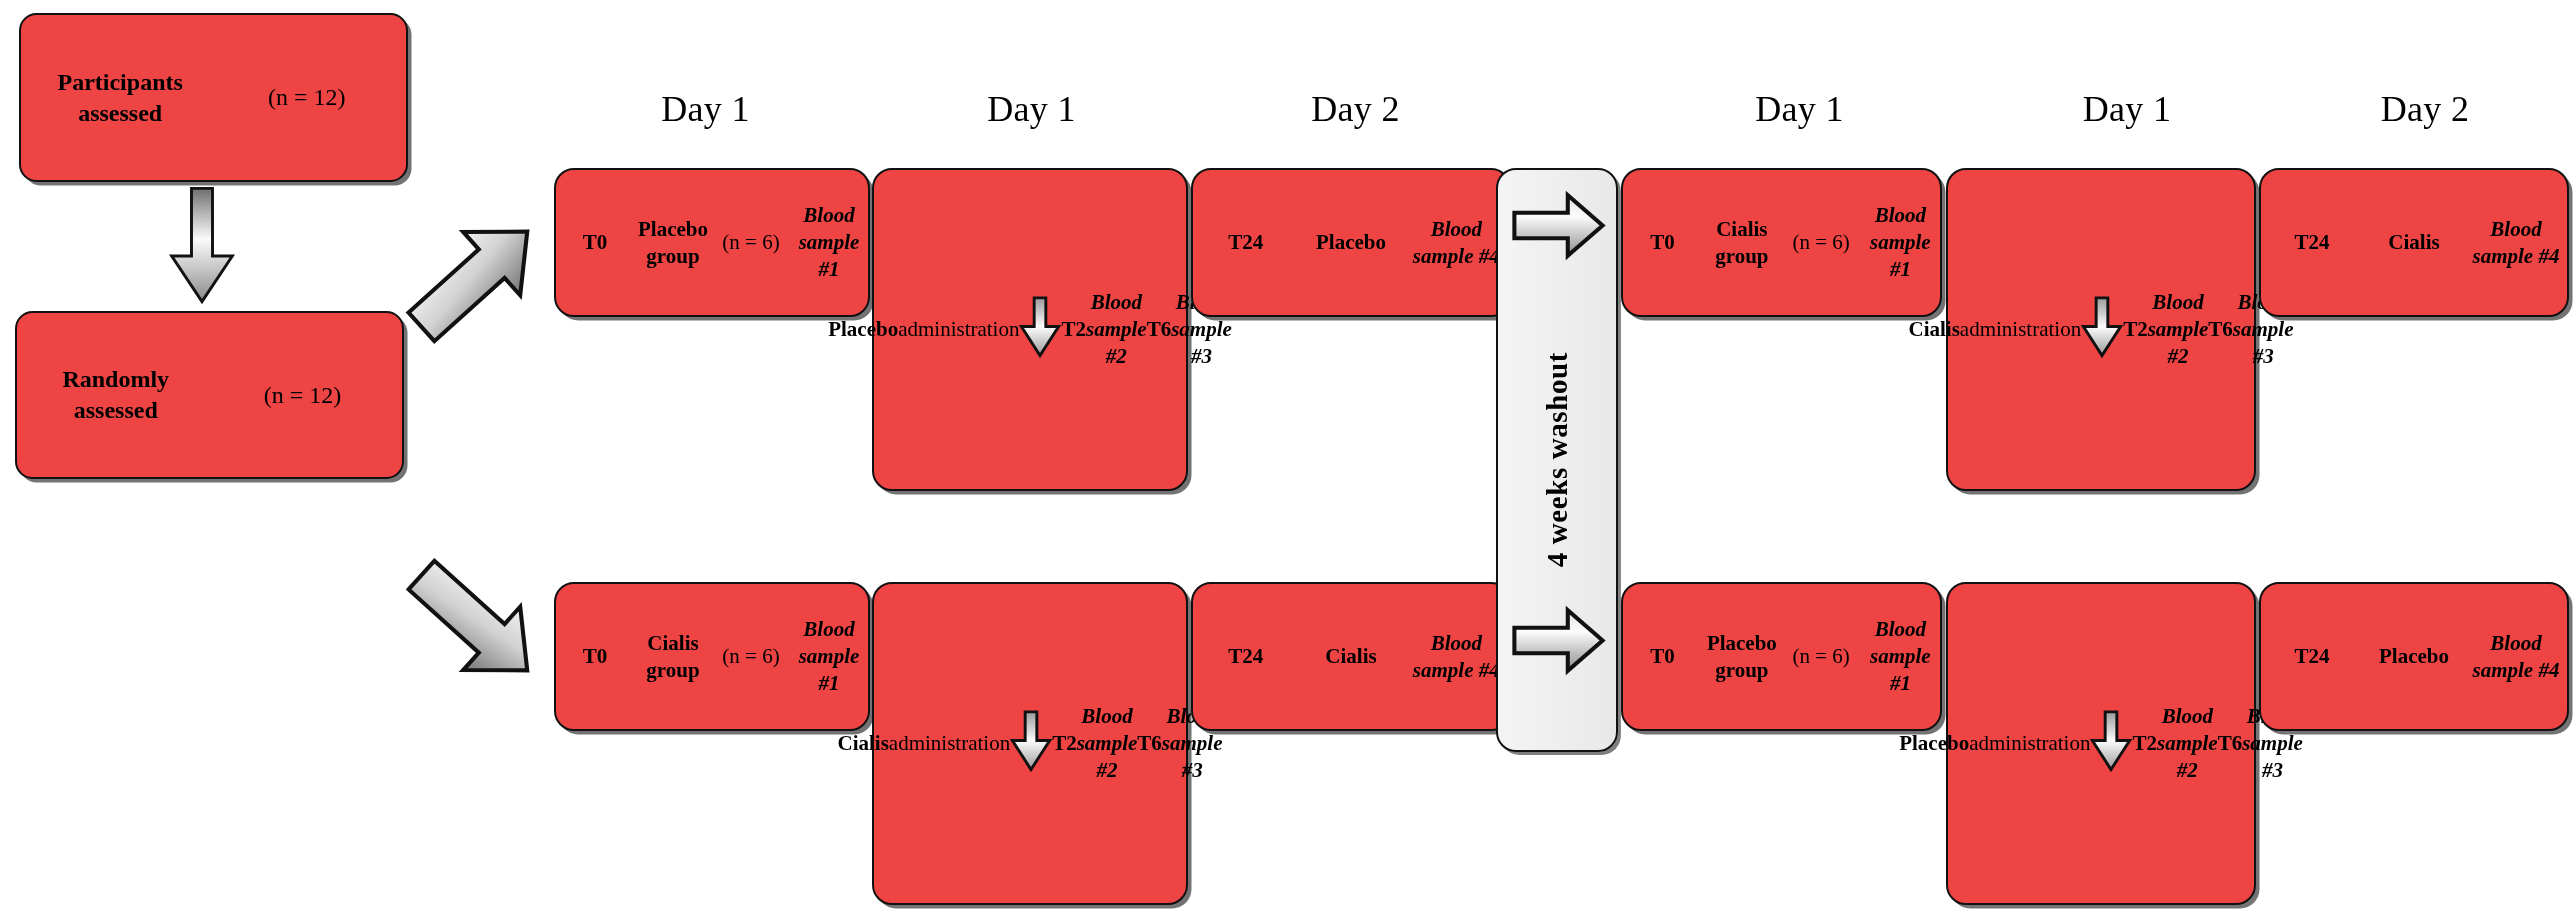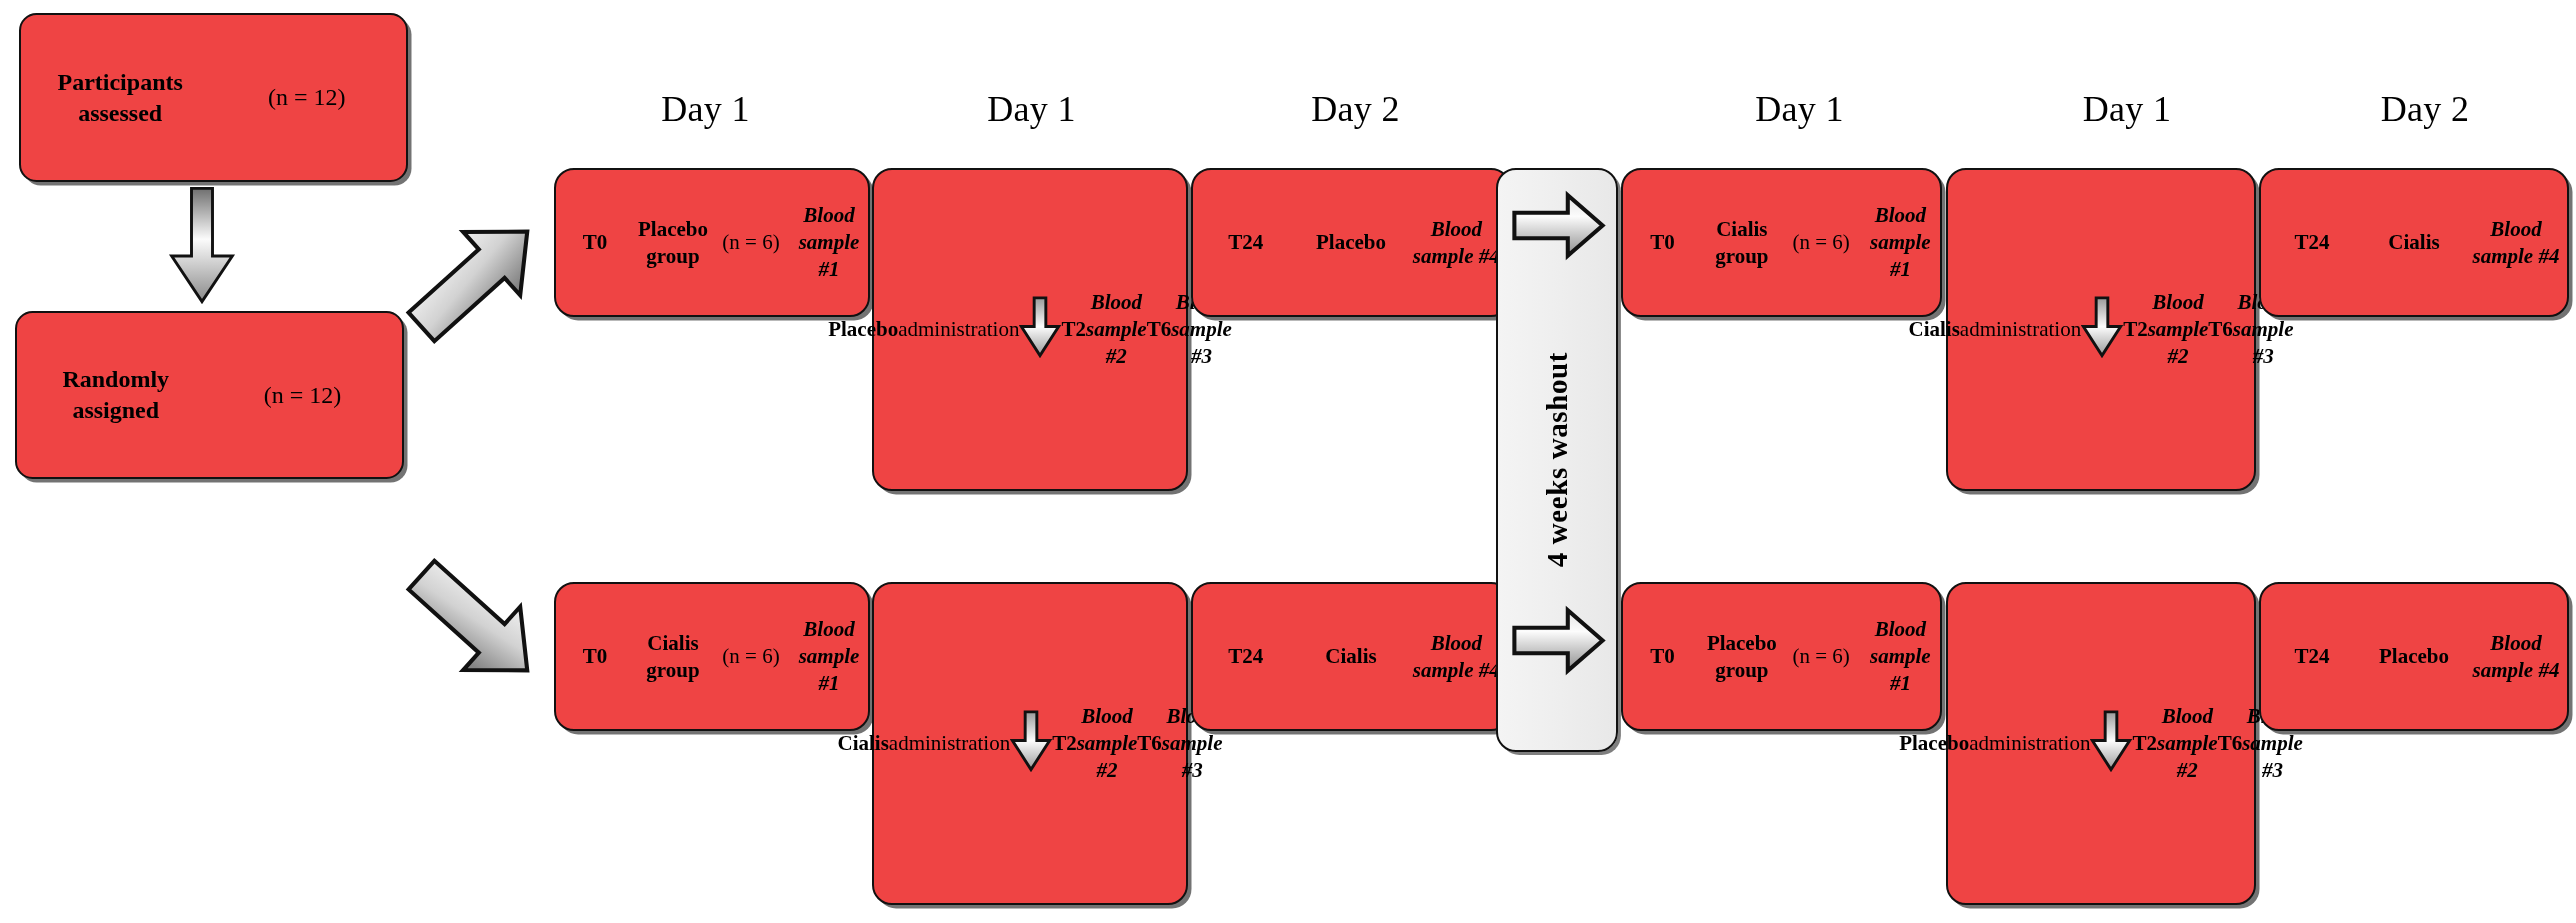--- a/index.html
+++ b/index.html
@@ -124,21 +124,21 @@
     <span class="ln n">(n = 12)</span>
   </div>
 
   <div class="arrow" id="arrow-enrollment-down" style="left:167px; top:187px;">
     <svg width="70" height="117" viewBox="0 0 120 200">
       <polygon points="42,2 78,2 78,118 112,118 60,196 8,118 42,118" fill="url(#gradV)" stroke="#111111" stroke-width="5"></polygon>
     </svg>
   </div>
 
   <div class="box" id="box-randomized" style="left:14.6px; top:311px; width:389px; height:168px;">
-    <span class="ln b">Randomly assigned</span>
+    <span class="ln b">Randomly assessed</span>
     <span class="ln n">(n = 12)</span>
   </div>
 
   <div class="arrow" id="arrow-alloc-up" style="left:386px; top:207px;">
     <svg width="175" height="146" viewBox="0 0 300 250">
       <g transform="rotate(-42 150 125)">
         <polygon points="30,92 192,92 192,52 274,125 192,198 192,158 30,158" fill="url(#gradD)" stroke="#111111" stroke-width="7"></polygon>
       </g>
     </svg>
   </div>

